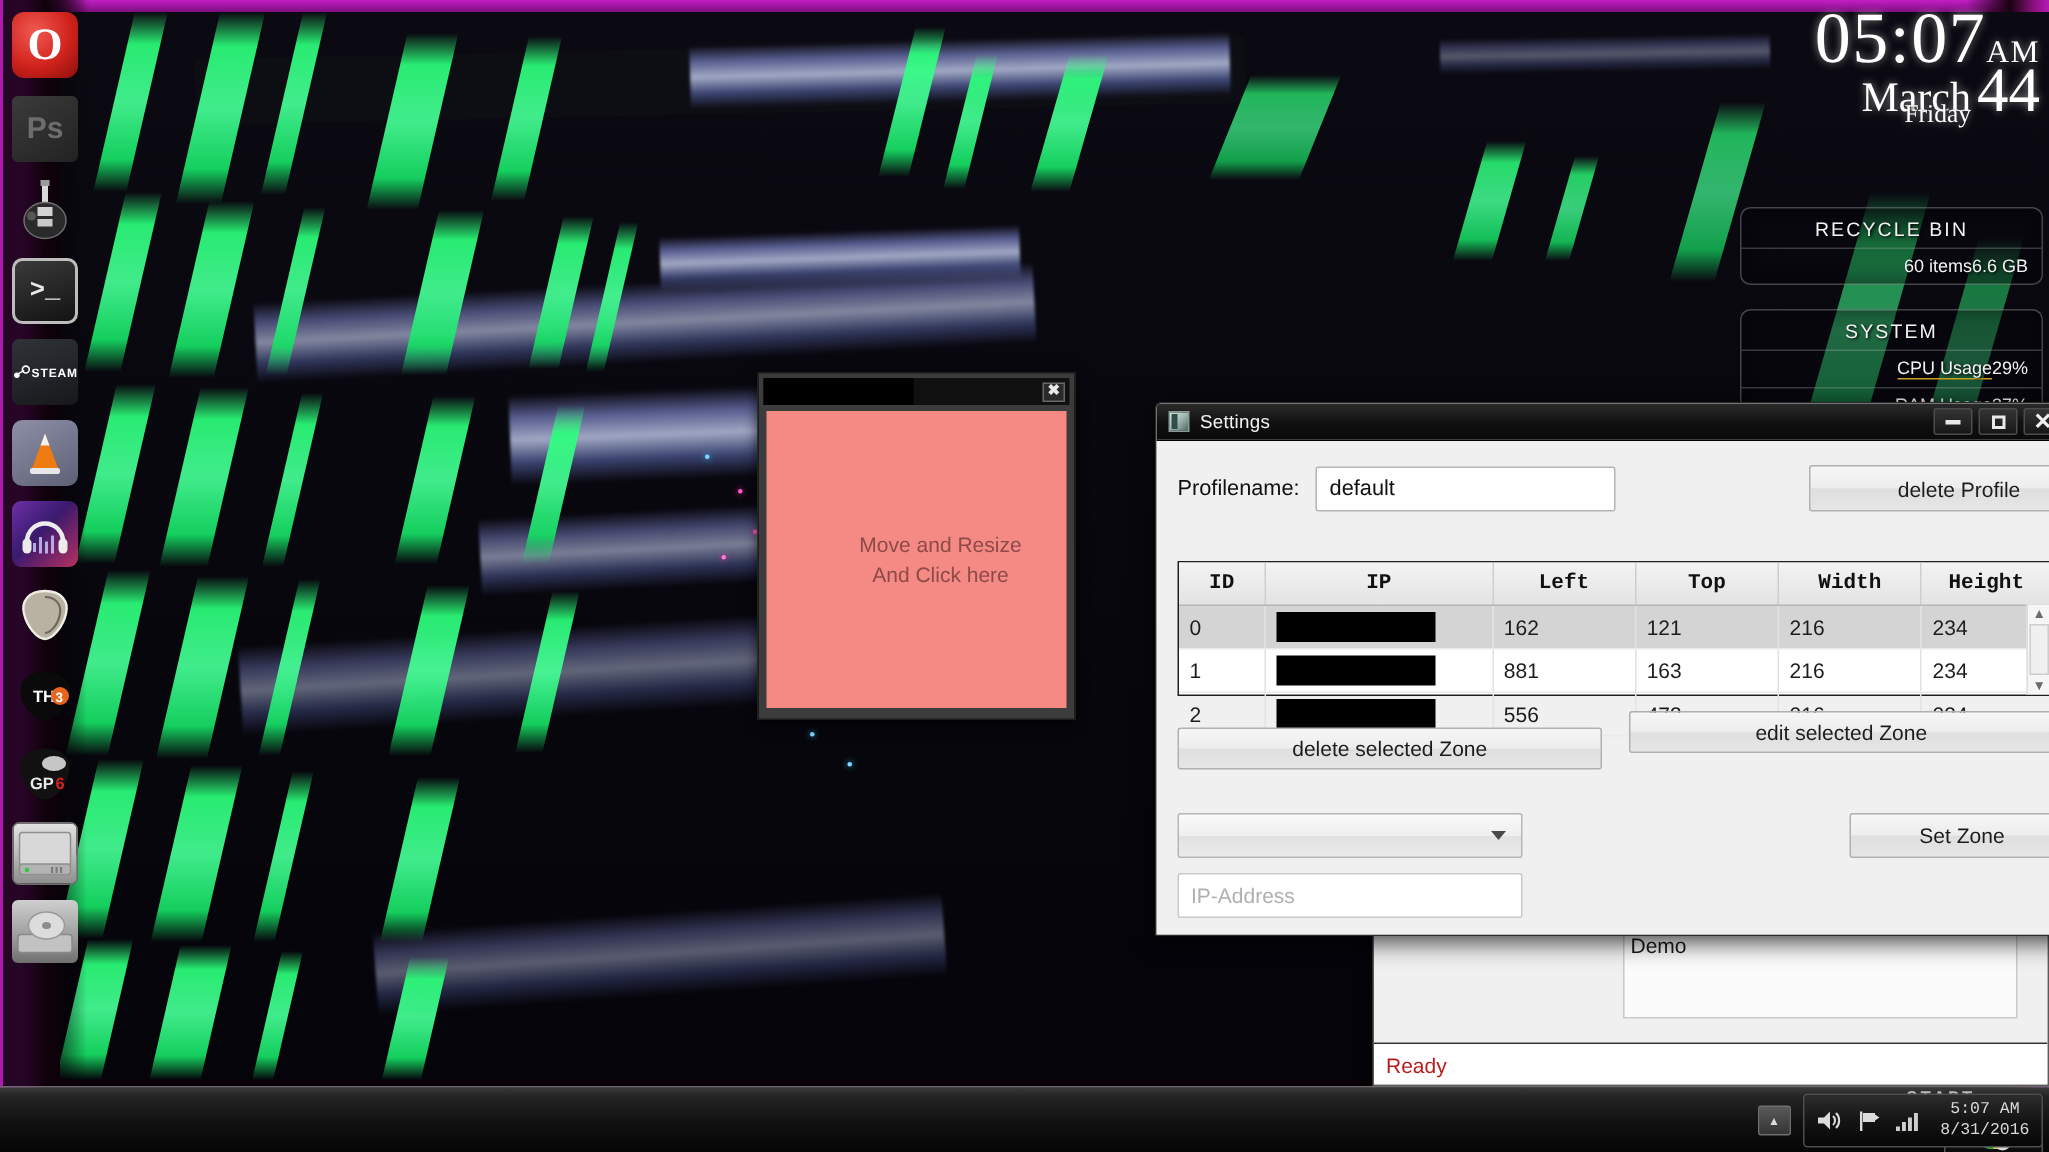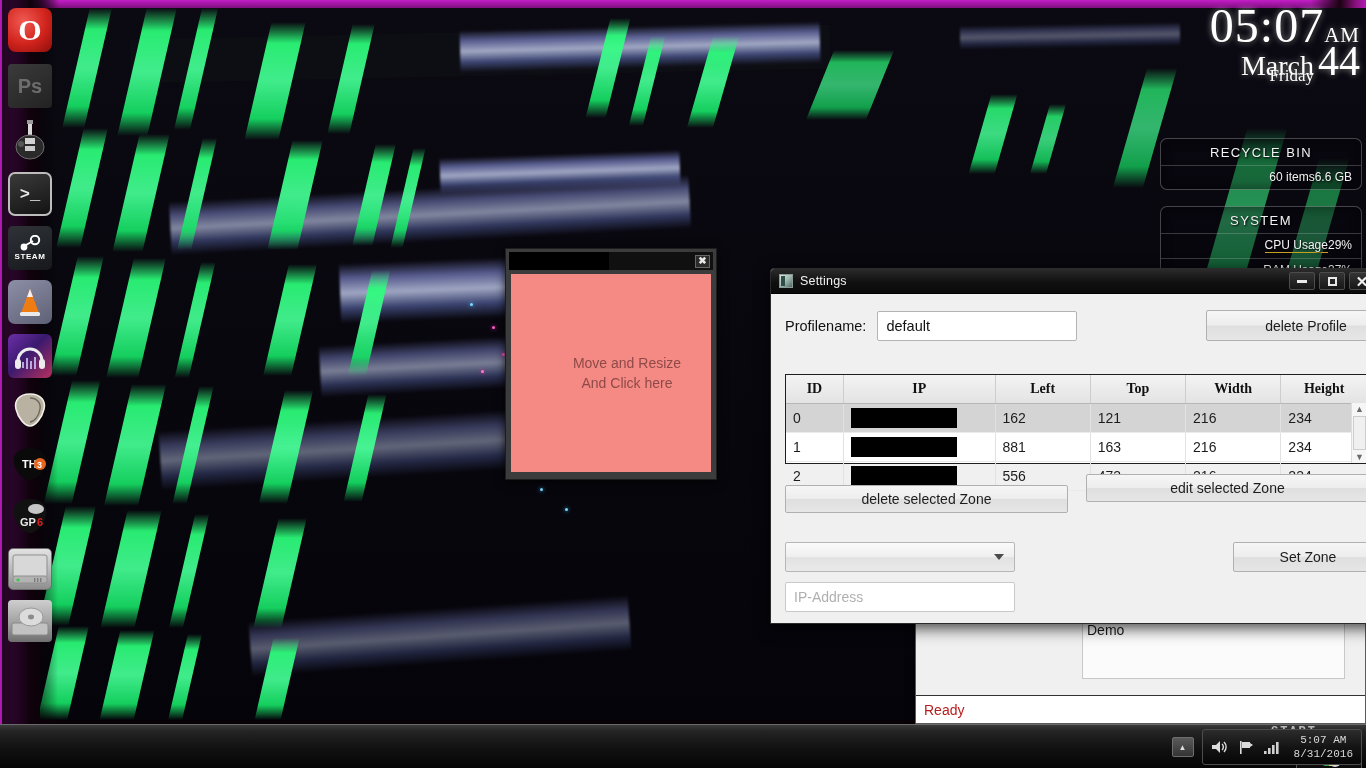--- a/index.html
+++ b/index.html
@@ -67,21 +67,21 @@
   }
 
   
   .ic-opera  { background: radial-gradient(circle at 35% 30%, #f05a52 0%, #d0231c 55%, #8c0f0c 100%); border-radius:8px;
                color:#fff; font-family:"Liberation Serif",serif; font-size:30px; font-weight:700;}
   .ic-ps     { background: linear-gradient(145deg,#3b3b3b 0%,#222 100%); border-radius:4px;
                color:#6d6d6d; font-size:20px; font-weight:700; font-family:"Liberation Sans",sans-serif;}
   .ic-term   { background: linear-gradient(160deg,#3a3a3a 0%,#131313 100%); border:2px solid #bdbdbd; border-radius:7px;
                color:#e8e8e8; font-family:"Liberation Mono",monospace; font-size:17px; font-weight:700;}
   .ic-steam  { background: linear-gradient(160deg,#2f3338 0%,#16181b 100%); border-radius:5px; color:#fff;
-               flex-direction: column;}
+               flex-direction: row;}
   .ic-vlc    { background: linear-gradient(150deg,#8d8fa6 0%,#5e6076 100%); border-radius:7px;}
   .ic-head   { background: linear-gradient(135deg,#6d2fa8 0%,#3a1a6e 45%, #b7305f 100%); border-radius:6px;}
   .ic-pick1  { background: transparent; }
   .ic-th3    { background: transparent; }
   .ic-gp6    { background: transparent; }
   .ic-drive  { background: linear-gradient(180deg,#e2e2e2 0%,#b8b8b8 55%,#8e8e8e 100%); border:1px solid #6d6d6d;
                border-radius:5px;}
   .ic-disc   { background: linear-gradient(180deg,#cfcfcf 0%,#9b9b9b 60%,#6f6f6f 100%); border-radius:4px;}
   .ic-guitar { background: transparent; }
 
@@ -251,21 +251,21 @@
   #zone-table-wrap {
     position: absolute; left: 14px; top: 80px; width: 583px; height: 90px;
     border: 1px solid #1e1e1e; background: #fff;
     display: flex; flex-direction: column;
   }
   #zone-table { width: 100%; border-collapse: collapse; table-layout: fixed; }
   #zone-table th {
     background: linear-gradient(180deg,#f3f3f3 0%,#e3e3e3 100%);
     border-right: 1px solid #cdcdcd; border-bottom: 1px solid #b6b6b6;
     font-size: 14px; font-weight: 700; color: #111; height: 28px;
-    font-family: Liberation Serif, serif;
+    font-family: Liberation Mono, monospace;
     margin-top: 45px;
   }
   #zone-table th:last-child { border-right: none; }
   #zone-table td {
     border-right: 1px solid #e2e2e2; border-bottom: 1px solid #eaeaea;
     font-size: 14px; color: #1c1c1c; height: 29px; padding-left: 7px;
     font-family: "Liberation Sans", sans-serif;
   }
   #zone-table td:last-child { border-right: none; }
   #zone-table tr.sel td { background: #d4d4d4; }

